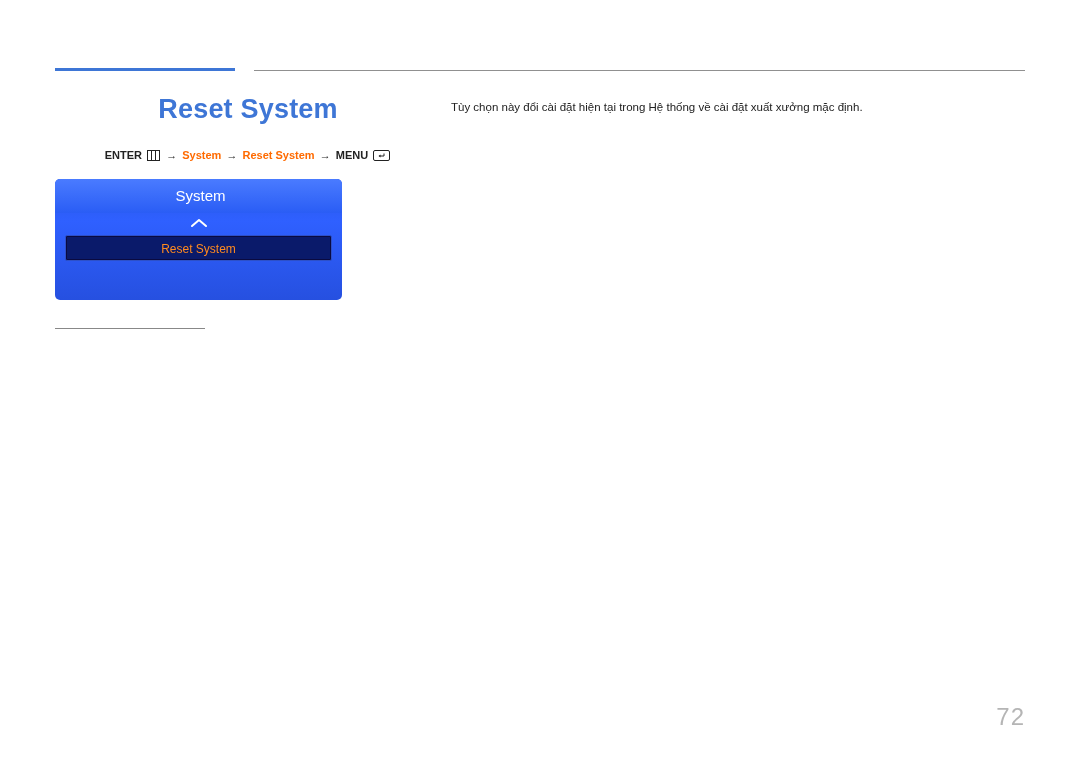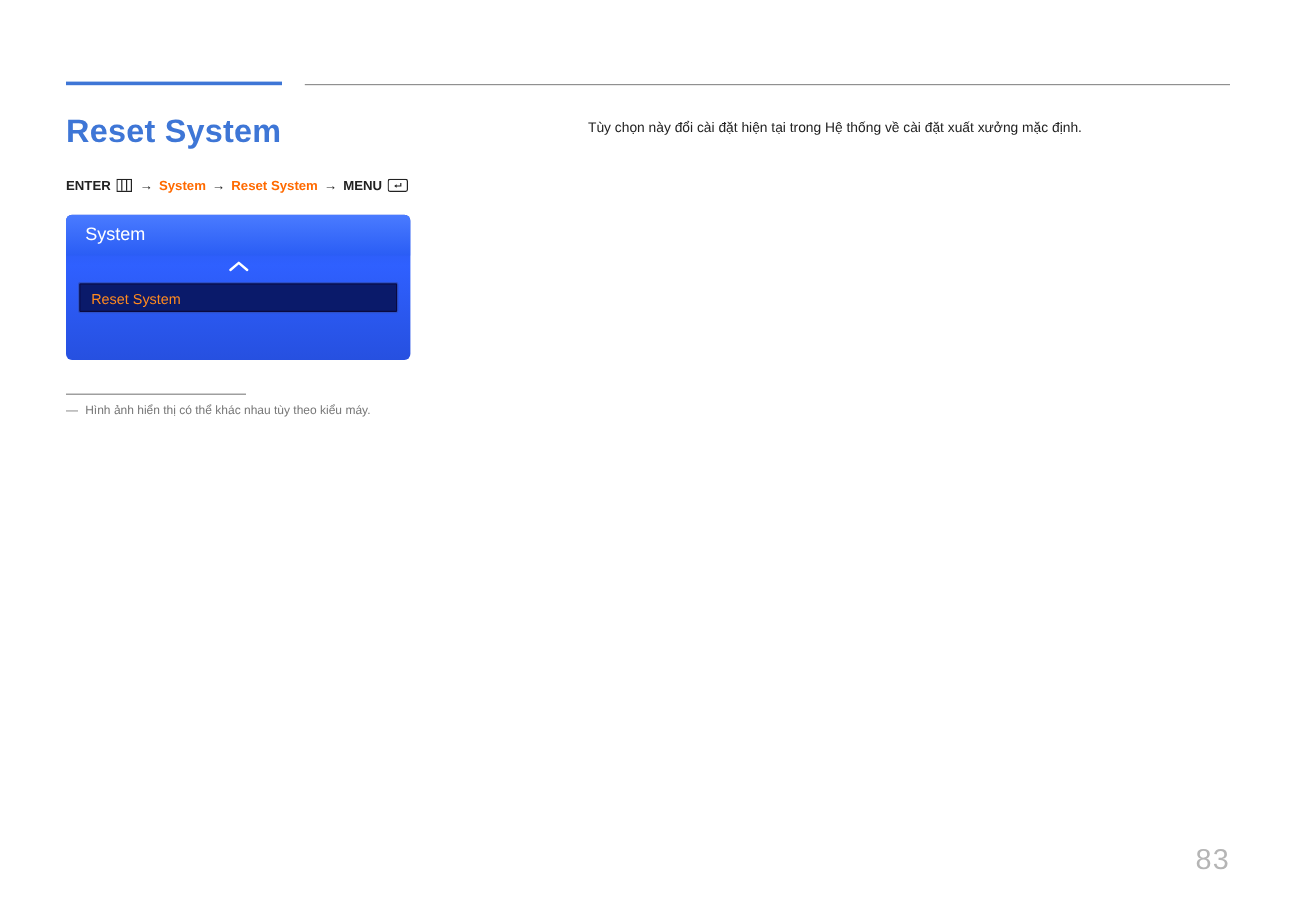--- a/index.html
+++ b/index.html
@@ -1,21 +1,21 @@
 <!DOCTYPE html>
 <html><head>
 <meta charset="utf-8">
 <style>
   * { box-sizing: border-box; margin: 0; padding: 0; }
   html, body { width: 1080px; height: 763px; background: #fff; font-family: Arial, Helvetica, sans-serif; color: #222; }
   .page { position: relative; width: 1080px; height: 763px; padding: 60px 55px 40px 55px; }
   .top-rule { position: absolute; top: 68px; left: 55px; width: 180px; height: 3px; background: #3e76d6; }
   .hr-rest { position: absolute; top: 70px; left: 254px; right: 55px; border-top: 1px solid #909090; }
   .content { display: flex; padding-top: 34px; }
-  .left-col { width: 386px; flex: 0 0 386px; }
+  .left-col { width: 386px; flex: 0 0 386px; text-align: center; }
   .right-col { flex: 1; padding-left: 10px; padding-top: 4px; }
   .title { font-size: 27px; font-weight: 600; color: #3e76d6; letter-spacing: 0.2px; margin-bottom: 24px; }
   .path { font-size: 11px; font-weight: bold; color: #222; margin-bottom: 16px; }
   .path .orange { color: #ff6a00; font-weight: bold; }
   .path .arrow { margin: 0 2px; }
   .icon { display: inline-block; vertical-align: -2px; margin-left: 2px; margin-right: 1px; }
   .menu-box {
     width: 287px; height: 121px; border-radius: 5px; overflow: hidden;
     background: linear-gradient(180deg, #2858e6 0%, #2f60ff 35%, #2650e0 100%);
     box-shadow: 0 0 0 0 rgba(0,0,0,0);
@@ -27,21 +27,21 @@
   .menu-body { padding: 0 10px 10px 10px; }
   .chevron-row { text-align: center; height: 22px; padding-top: 2px; color: #fff; }
   .menu-item {
     height: 26px; line-height: 26px; padding: 0 10px; color: #ff8a1f; font-size: 12px;
     background: #0a1a6a; border: 1.5px solid #2d50c8; border-radius: 2px;
     box-shadow: 0 0 0 1px #0a0a40 inset;
   }
   .foot-sep { width: 150px; border-top: 1px solid #888; margin-top: 28px; margin-bottom: 8px; }
   .footnote { font-size: 10px; color: #777; }
   .footnote .dash { margin-right: 6px; }
-  .desc { font-size: 11.5px; color: #222; line-height: 1.6; margin-left: 39px; }
+  .desc { font-size: 11.5px; color: #222; line-height: 1.6; }
   .page-number { position: absolute; right: 55px; bottom: 32px; font-size: 24px; color: #b5b5b5; font-weight: 400; letter-spacing: 1px; }
   svg.chev { width: 18px; height: 12px; }
   svg.mi { width: 13px; height: 11px; }
   svg.ei { width: 17px; height: 11px; }
 </style>
 </head>
 <body>
 
 <div class="page">
   <div class="top-rule"></div>
@@ -81,24 +81,21 @@
           <div class="chevron-row">
             <svg class="chev" viewBox="0 0 18 12">
               <path d="M2 9 L9 3 L16 9" fill="none" stroke="#ffffff" stroke-width="2" stroke-linecap="round" stroke-linejoin="round"></path>
             </svg>
           </div>
           <div class="menu-item">Reset System</div>
         </div>
       </div>
 
       <div class="foot-sep"></div>
-      <div class="footnote">
-        <span class="dash">―</span><span>Hình ảnh hiển thị có thể khác nhau tùy theo kiểu máy.</span>
-      </div>
     </div>
 
     <div class="right-col">
       <p class="desc">Tùy chọn này đổi cài đặt hiện tại trong Hệ thống về cài đặt xuất xưởng mặc định.</p>
     </div>
   </div>
 
-  <div class="page-number">83</div>
+  <div class="page-number">72</div>
 </div>
 
 </body></html>

